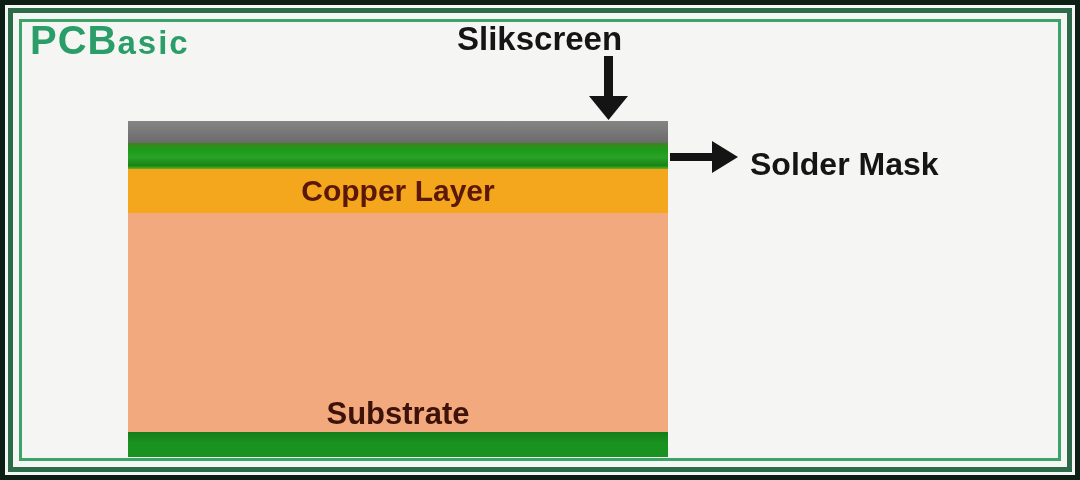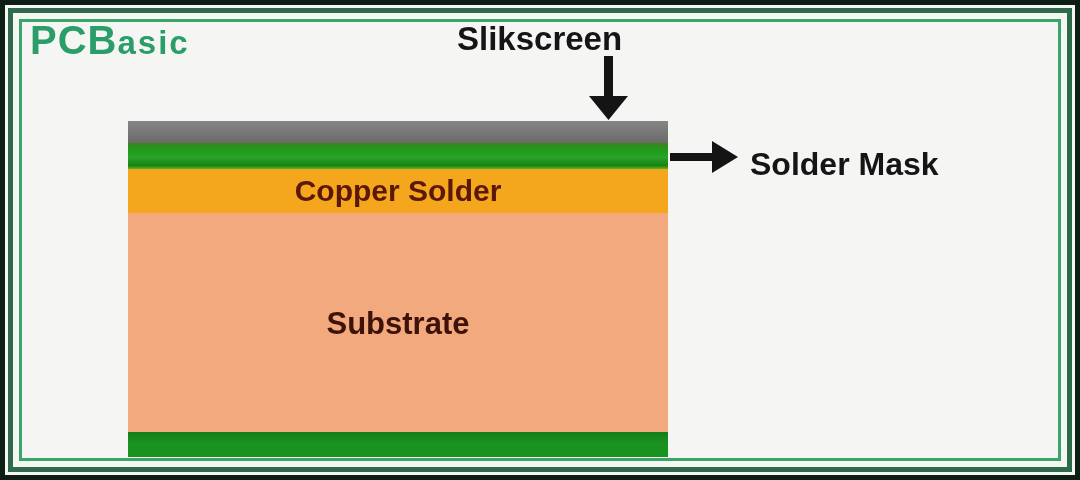--- a/index.html
+++ b/index.html
@@ -92,21 +92,21 @@
       rgba(255,255,255,.06) 55%,
       rgba(0,60,0,.25) 86%,
       rgba(190,200,40,.45) 100%);
   }
   .layer-copper {
     height: 44px;
     display: flex; align-items: center; justify-content: center;
   }
   .layer-substrate {
     height: 219px;
-    display: flex; align-items: center; justify-content: center;
+    display: flex; align-items: flex-end; justify-content: center;
   }
   .layer-substrate .layer-label { margin-top: 2px; }
   .layer-solder-mask-bottom        { height: 25px; }
   .layer-solder-mask-bottom::after {
     content: ""; position: absolute; inset: 0;
     background: linear-gradient(180deg, rgba(0,50,0,.22), rgba(0,0,0,0) 45%);
   }
   .layer-label {
     font-weight: bold;
     white-space: nowrap;
@@ -127,21 +127,21 @@
 
   <div class="annotation-label silkscreen-label">Slikscreen</div>
 
   <div class="arrow-part arrow-down-shaft" style="background-color: rgb(20, 20, 20);"></div>
   <div class="arrow-part arrow-down-head" style="background-color: rgb(20, 20, 20);"></div>
 
   <div class="pcb-stack">
     <div class="layer layer-silkscreen" style="background-color: rgb(113, 113, 113);"></div>
     <div class="layer layer-solder-mask-top" style="background-color: rgb(29, 156, 26);"></div>
     <div class="layer layer-copper" style="background-color: rgb(244, 167, 28);">
-      <span class="layer-label copper-label" style="color: rgb(91, 23, 8);">Copper Solder</span>
+      <span class="layer-label copper-label" style="color: rgb(91, 23, 8);">Copper Layer</span>
     </div>
     <div class="layer layer-substrate" style="background-color: rgb(242, 169, 126);">
       <span class="layer-label substrate-label" style="color: rgb(61, 19, 9);">Substrate</span>
     </div>
     <div class="layer layer-solder-mask-bottom" style="background-color: rgb(26, 146, 32);"></div>
   </div>
 
   <div class="arrow-part arrow-right-shaft" style="background-color: rgb(20, 20, 20);"></div>
   <div class="arrow-part arrow-right-head" style="background-color: rgb(20, 20, 20);"></div>
 

